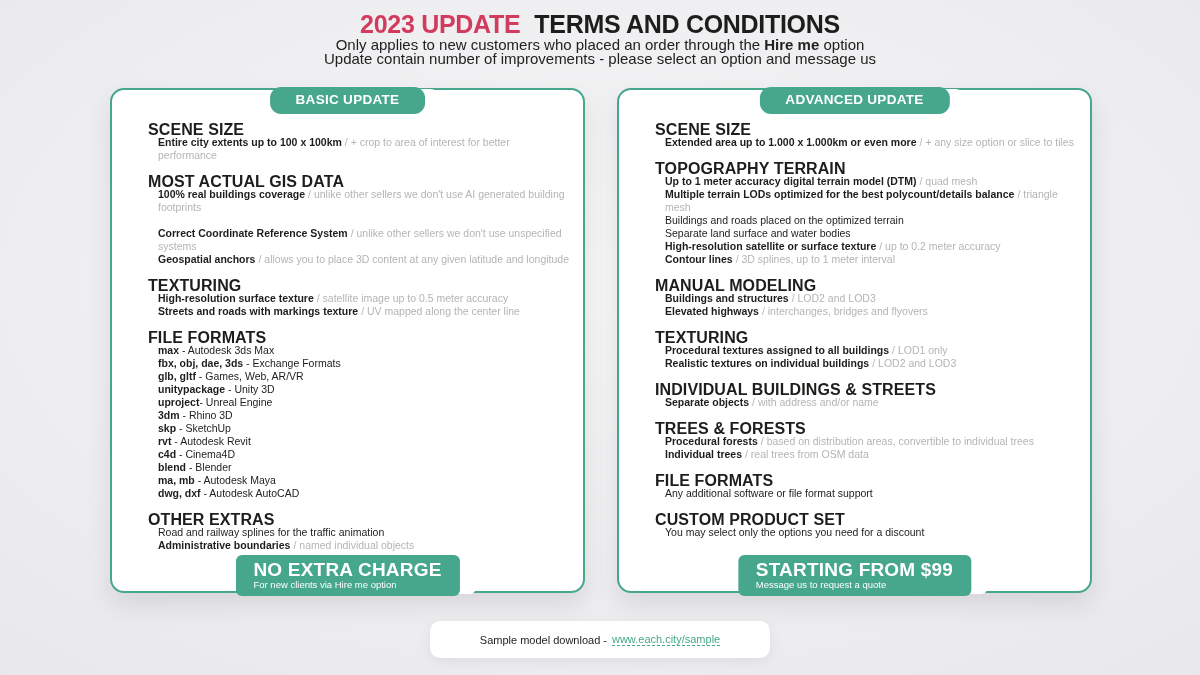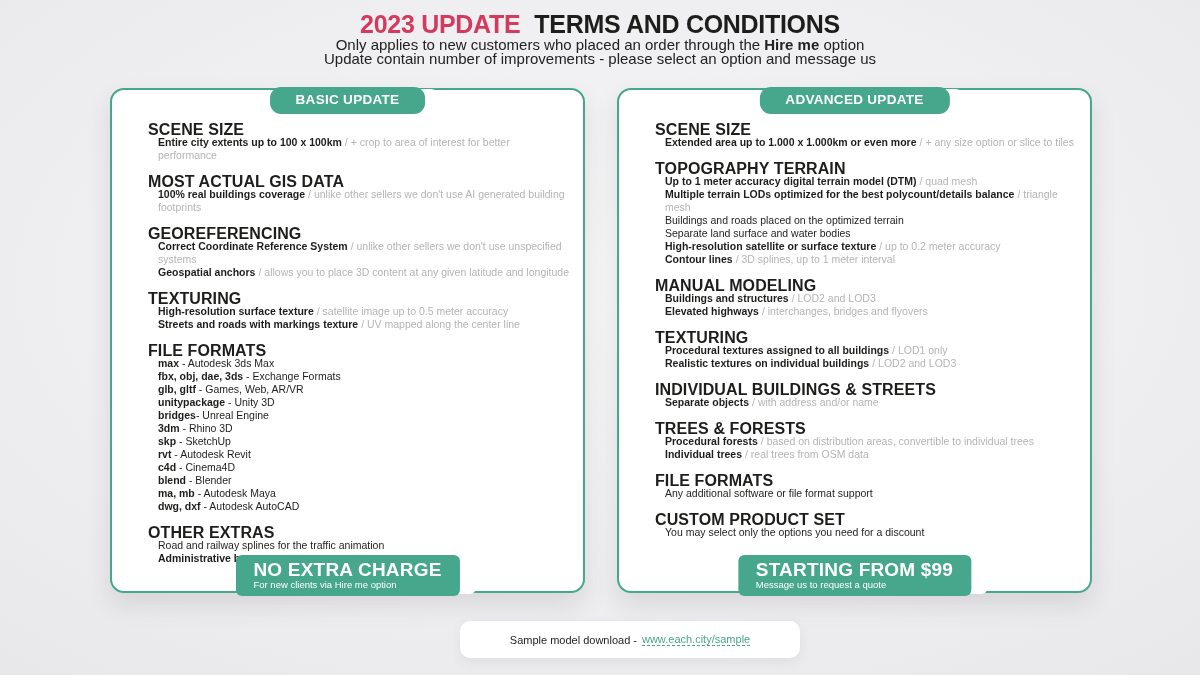--- a/index.html
+++ b/index.html
@@ -53,21 +53,21 @@
 
   .content{position:absolute;left:36px;right:14px;top:33px}
   .section{margin-bottom:13px}
   .section-title{margin:0;font-size:16px;font-weight:700;line-height:13px;letter-spacing:.1px;color:var(--ink)}
   .item{padding-left:10px;font-size:10.5px;line-height:13px;color:var(--ink)}
   .item .b{font-weight:700}
   .item .n{color:var(--muted);margin-left:3px}
 
   
   .sample-pill{
-    position:absolute;left:460px;top:621px;width:340px;height:37px;
+    position:absolute;left:430px;top:621px;width:340px;height:37px;
     background:#fff;border-radius:10px;
     box-shadow:0 4px 12px rgba(70,70,80,.08);
     display:flex;align-items:center;justify-content:center;
     font-size:11px;color:var(--ink);
   }
   .sample-pill .link{
     color:var(--teal);margin-left:5px;text-decoration:none;
     border-bottom:1px dashed var(--teal);line-height:12px;cursor:pointer;
   }
 </style>
@@ -87,36 +87,35 @@
     <div class="content" id="content-basic">
         <div class="section">
           <h3 class="section-title">SCENE SIZE</h3>
           <div class="item"><span class="b">Entire city extents up to 100 x 100km</span><span class="n">/ + crop to area of interest for better performance</span></div>
         </div>
         <div class="section">
           <h3 class="section-title">MOST ACTUAL GIS DATA</h3>
           <div class="item"><span class="b">100% real buildings coverage</span><span class="n">/ unlike other sellers we don't use AI generated building footprints</span></div>
         </div>
         <div class="section">
-          <h3 class="section-title">GEOREFERENCING</h3>
           <div class="item"><span class="b">Correct Coordinate Reference System</span><span class="n">/ unlike other sellers we don't use unspecified systems</span></div>
           <div class="item"><span class="b">Geospatial anchors</span><span class="n">/ allows you to place 3D content at any given latitude and longitude</span></div>
         </div>
         <div class="section">
           <h3 class="section-title">TEXTURING</h3>
           <div class="item"><span class="b">High-resolution surface texture</span><span class="n">/ satellite image up to 0.5 meter accuracy</span></div>
           <div class="item"><span class="b">Streets and roads with markings texture</span><span class="n">/ UV mapped along the center line</span></div>
         </div>
         <div class="section">
           <h3 class="section-title">FILE FORMATS</h3>
           <div class="item"><span class="b">max</span><span class="r"> - Autodesk 3ds Max</span></div>
           <div class="item"><span class="b">fbx, obj, dae, 3ds</span><span class="r"> - Exchange Formats</span></div>
           <div class="item"><span class="b">glb, gltf</span><span class="r"> - Games, Web, AR/VR</span></div>
           <div class="item"><span class="b">unitypackage</span><span class="r"> - Unity 3D</span></div>
-          <div class="item"><span class="b">bridges</span><span class="r">- Unreal Engine</span></div>
+          <div class="item"><span class="b">uproject</span><span class="r">- Unreal Engine</span></div>
           <div class="item"><span class="b">3dm</span><span class="r"> - Rhino 3D</span></div>
           <div class="item"><span class="b">skp</span><span class="r"> - SketchUp</span></div>
           <div class="item"><span class="b">rvt</span><span class="r"> - Autodesk Revit</span></div>
           <div class="item"><span class="b">c4d</span><span class="r"> - Cinema4D</span></div>
           <div class="item"><span class="b">blend</span><span class="r"> - Blender</span></div>
           <div class="item"><span class="b">ma, mb</span><span class="r"> - Autodesk Maya</span></div>
           <div class="item"><span class="b">dwg, dxf</span><span class="r"> - Autodesk AutoCAD</span></div>
         </div>
         <div class="section">
           <h3 class="section-title">OTHER EXTRAS</h3>

